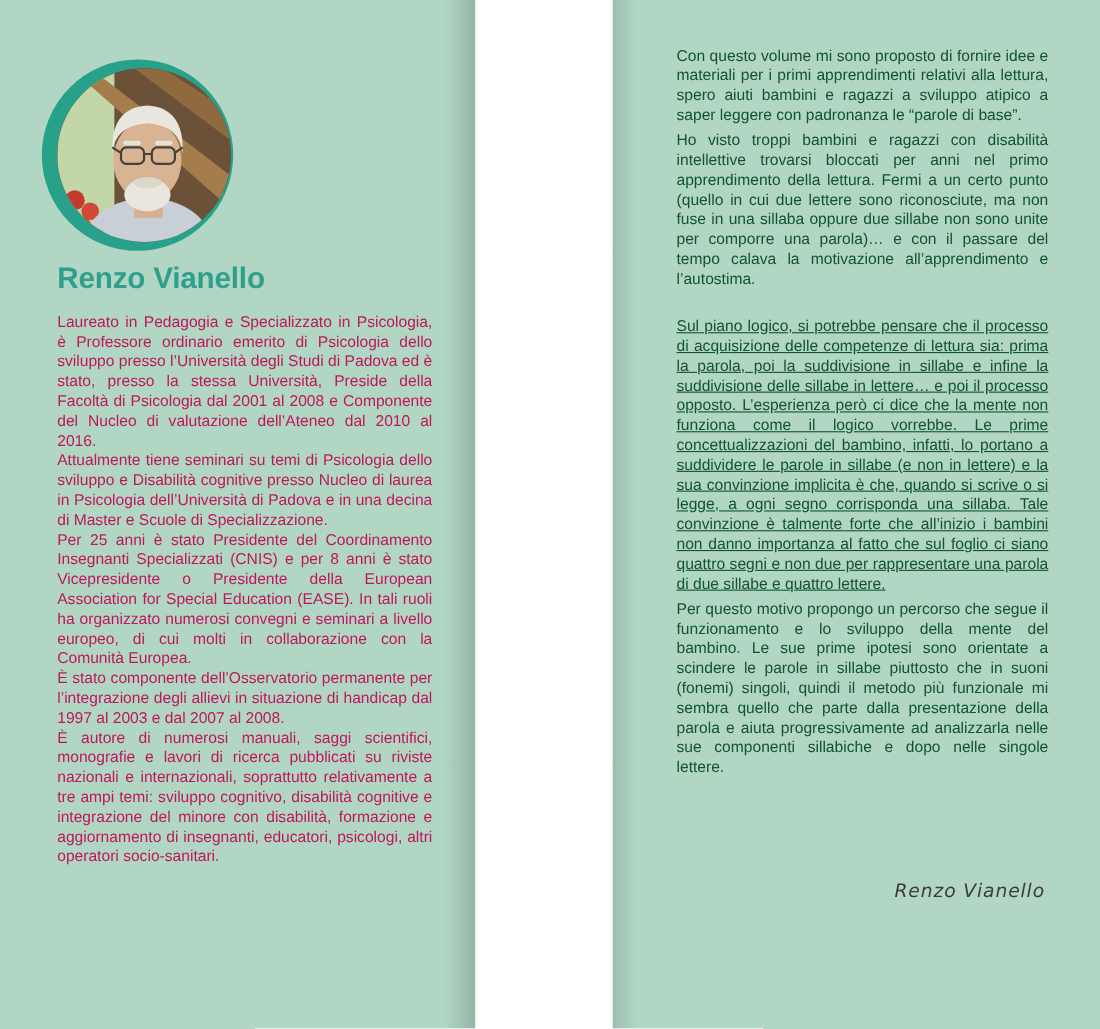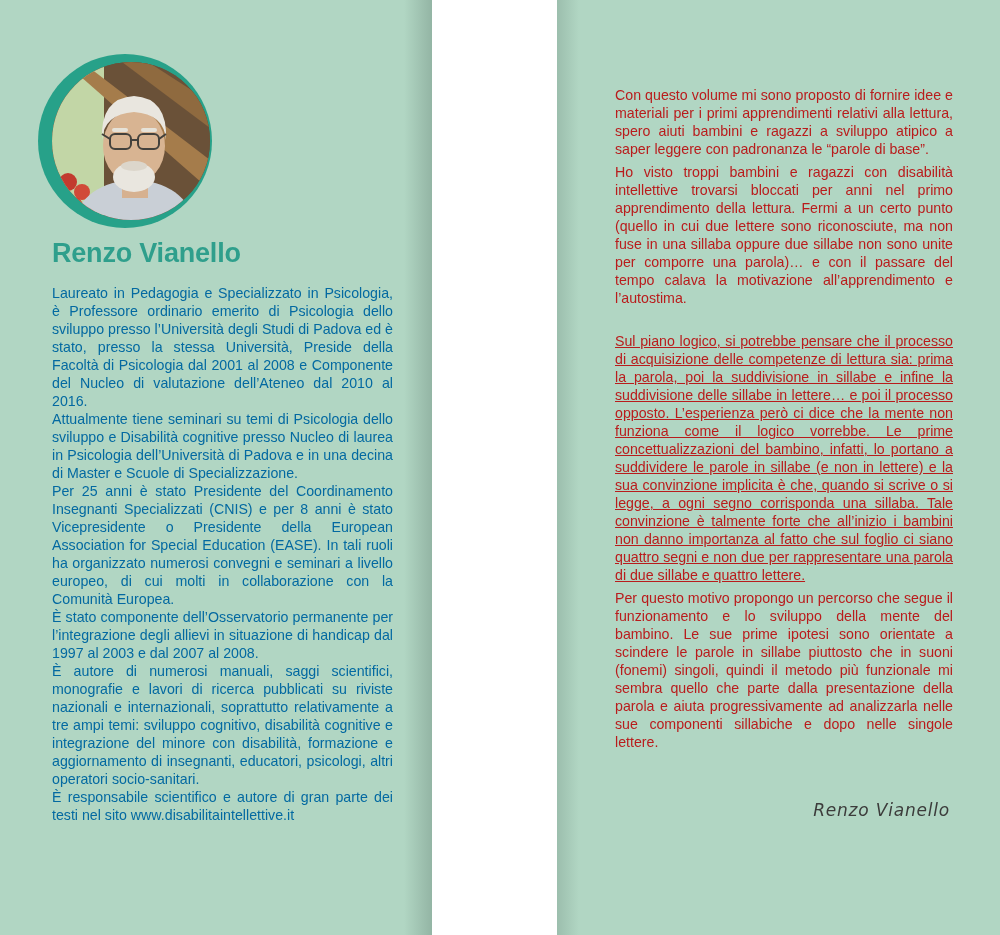--- a/index.html
+++ b/index.html
@@ -43,31 +43,31 @@
 
   .author-name {
     position: absolute; left: 52px; top: 238px;
     margin: 0;
     font-size: 27px; font-weight: 700; letter-spacing: -0.2px;
     color: #2f9f8c;
   }
 
   .bio {
     position: absolute; left: 52px; top: 284px; width: 341px;
-    font-size: 14.2px; line-height: 18px; color: #0369a1;
+    font-size: 14.2px; line-height: 18px; color: #be185d;
     text-align: justify;
     -webkit-hyphens: auto; hyphens: auto;
   }
   .bio p { margin: 0; }
 
   .intro {
     position: absolute; left: 58px; top: 42px; width: 338px;
-    font-size: 14.2px; line-height: 18px; color: #b91c1c;
+    font-size: 14.2px; line-height: 18px; color: #14532d;
     text-align: justify;
-    -webkit-hyphens: auto; hyphens: auto; margin-top: 44px;
+    -webkit-hyphens: auto; hyphens: auto;
   }
   .intro p { margin: 0; }
   .intro p.gap-sm { margin-top: 5px; }
   .intro p.gap-lg { margin-top: 25px; text-decoration: underline; }
 
   .signature {
     position: absolute; right: 50px; top: 800px;
     font-family: "DejaVu Sans", sans-serif;
     font-style: italic;
     font-size: 17px; letter-spacing: 0.8px;
@@ -111,21 +111,20 @@
   </div>
 
   <h1 class="author-name">Renzo Vianello</h1>
 
   <div class="bio">
     <p>Laureato in Pedagogia e Specializzato in Psicologia, è Professore ordinario emerito di Psicologia dello sviluppo presso l’Università degli Studi di Padova ed è stato, presso la stessa Università, Preside della Facoltà di Psicologia dal 2001 al 2008 e Componente del Nucleo di valutazione dell’Ateneo dal 2010 al 2016.</p>
     <p>Attualmente tiene seminari su temi di Psicologia dello sviluppo e Disabilità cognitive presso Nucleo di laurea in Psicologia dell’Università di Padova e in una decina di Master e Scuole di Specializzazione.</p>
     <p>Per 25 anni è stato Presidente del Coordinamento Insegnanti Specializzati (CNIS) e per 8 anni è stato Vicepresidente o Presidente della European Association for Special Education (EASE). In tali ruoli ha organizzato numerosi convegni e seminari a livello europeo, di cui molti in collaborazione con la Comunità Europea.</p>
     <p>È stato componente dell’Osservatorio permanente per l’integrazione degli allievi in situazione di handicap dal 1997 al 2003 e dal 2007 al 2008.</p>
     <p>È autore di numerosi manuali, saggi scientifici, monografie e lavori di ricerca pubblicati su riviste nazionali e internazionali, soprattutto relativamente a tre ampi temi: sviluppo cognitivo, disabilità cognitive e integrazione del minore con disabilità, formazione e aggiornamento di insegnanti, educatori, psicologi, altri operatori socio-sanitari.</p>
-    <p>È responsabile scientifico e autore di gran parte dei testi nel sito www.disabilitaintellettive.it</p>
   </div>
 </div>
 
 <div class="flap flap-right">
 
   <div class="intro">
     <p>Con questo volume mi sono proposto di fornire idee e materiali per i primi apprendimenti relativi alla lettura, spero aiuti bambini e ragazzi a sviluppo atipico a saper leggere con padronanza le “parole di base”.</p>
     <p class="gap-sm">Ho visto troppi bambini e ragazzi con disabilità intellettive trovarsi bloccati per anni nel primo apprendimento della lettura. Fermi a un certo punto (quello in cui due lettere sono riconosciute, ma non fuse in una sillaba oppure due sillabe non sono unite per comporre una parola)… e con il passare del tempo calava la motivazione all’apprendimento e l’autostima.</p>
     <p class="gap-lg">Sul piano logico, si potrebbe pensare che il processo di acquisizione delle competenze di lettura sia: prima la parola, poi la suddivisione in sillabe e infine la suddivisione delle sillabe in lettere… e poi il processo opposto. L’esperienza però ci dice che la mente non funziona come il logico vorrebbe. Le prime concettualizzazioni del bambino, infatti, lo portano a suddividere le parole in sillabe (e non in lettere) e la sua convinzione implicita è che, quando si scrive o si legge, a ogni segno corrisponda una sillaba. Tale convinzione è talmente forte che all’inizio i bambini non danno importanza al fatto che sul foglio ci siano quattro segni e non due per rappresentare una parola di due sillabe e quattro lettere.</p>
     <p class="gap-sm">Per questo motivo propongo un percorso che segue il funzionamento e lo sviluppo della mente del bambino. Le sue prime ipotesi sono orientate a scindere le parole in sillabe piuttosto che in suoni (fonemi) singoli, quindi il metodo più funzionale mi sembra quello che parte dalla presentazione della parola e aiuta progressivamente ad analizzarla nelle sue componenti sillabiche e dopo nelle singole lettere.</p>

